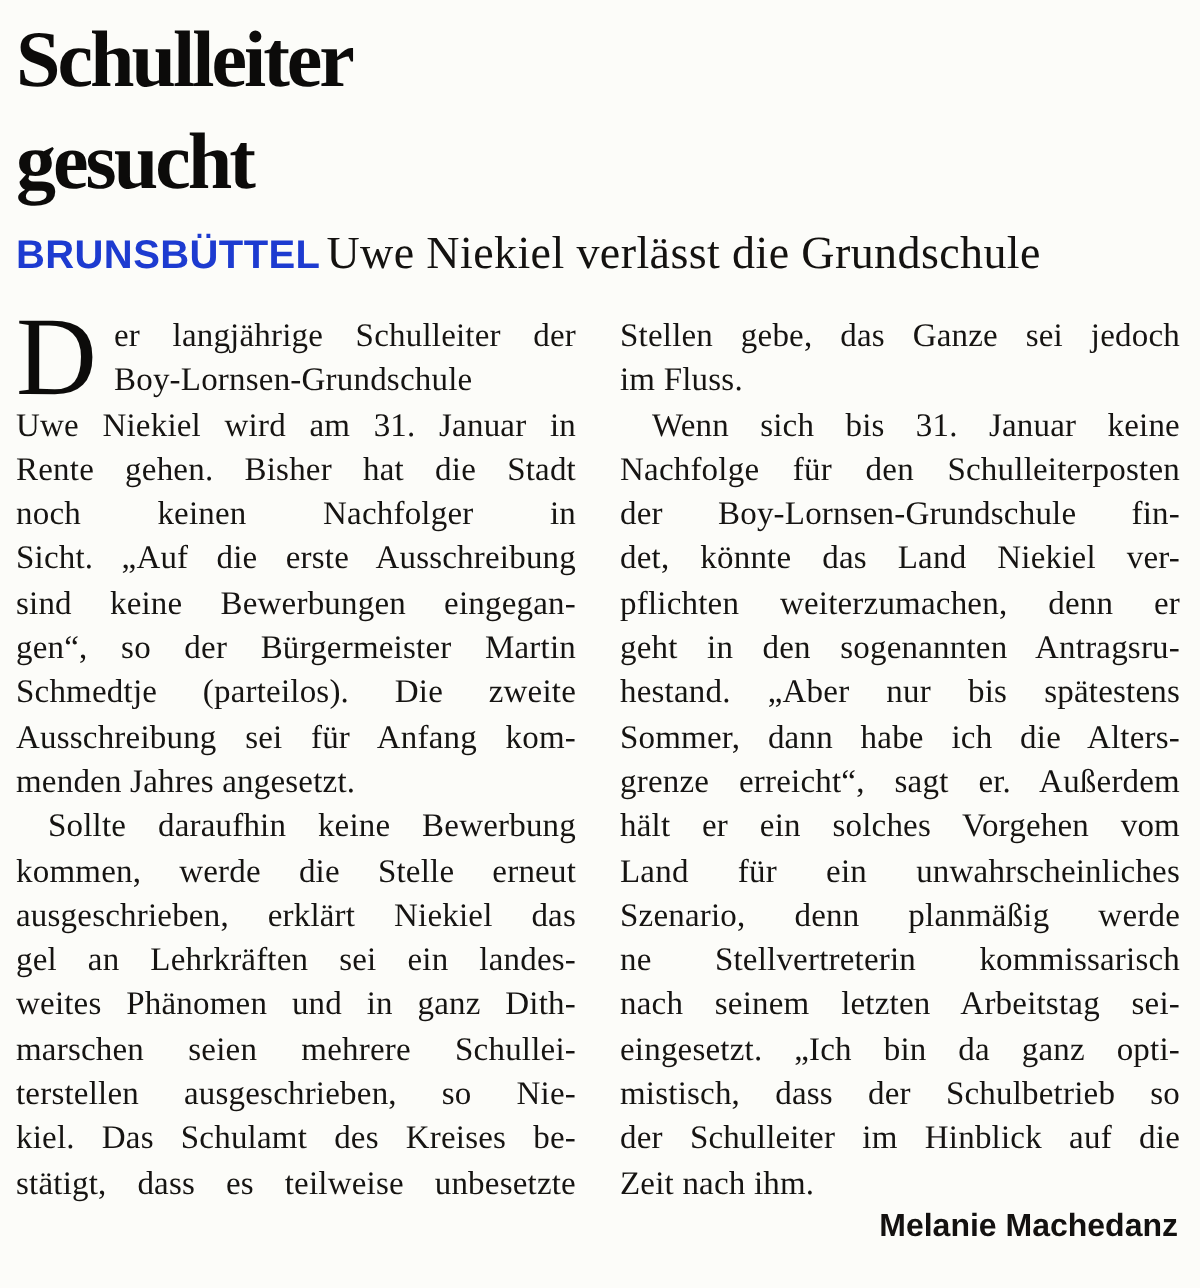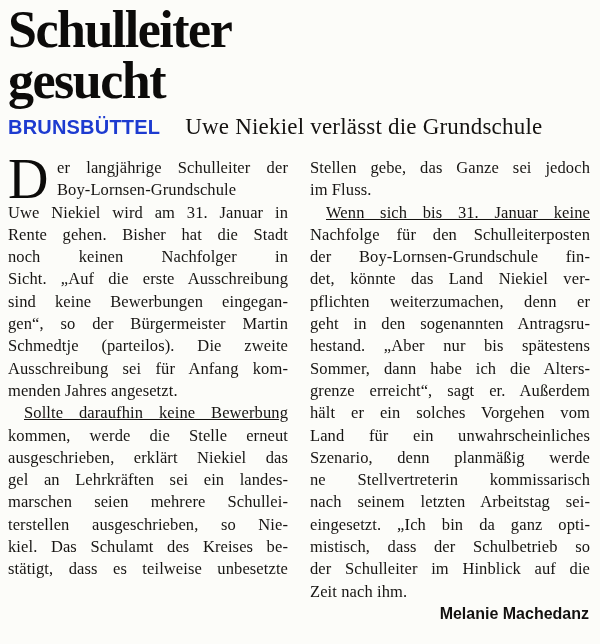--- a/index.html
+++ b/index.html
@@ -14,21 +14,21 @@
   .page {
     position: relative;
     width: 600px; height: 644px;
     padding: 4px 10px 0 8px;
     box-sizing: border-box;
   }
   
   .headline {
     font-family: "Liberation Serif", serif;
     font-weight: 700;
-    font-size: 52px;
+    font-size: 40px;
     line-height: 51px;
     letter-spacing: -1.5px;
     color: #0c0b0a;
     margin: 0;
   }
   
   .deck {
     margin-top: 8px;
     height: 32px;
     white-space: nowrap;
@@ -38,42 +38,42 @@
     font-weight: 700;
     font-size: 20px;
     letter-spacing: 0.2px;
     color: #1d3bd0;
     margin-top: 42px;
   }
   .subhead {
     font-family: "Liberation Serif", serif;
     font-size: 23px;
     color: #141210;
-    margin-left: 25px;
+    margin-left: 3px;
     letter-spacing: 0.2px;
   }
   
   .body {
     display: flex;
     gap: 22px;
     margin-top: 11px;
   }
   .col {
     position: relative;
     width: 280px;
     font-size: 16.5px;
   }
   .line {
     height: 22.3px;
     line-height: 22.3px;
     letter-spacing: 0.1px;
     overflow: hidden;
   }
   .line.j { text-align: justify; text-align-last: justify; }
-  .line.ind { padding-left: 16px; text-decoration: underline; }
+  .line.ind { padding-left: 16px; }
   .line.dc { padding-left: 49px; }
   .dropcap {
     position: absolute;
     left: 0; top: 0;
     font-size: 56px;
     line-height: 44px;
     font-weight: 400;
     color: #0c0b0a;
     font-family: "Liberation Serif", serif;
   }
@@ -114,20 +114,21 @@
           <div class="line j">Sicht. „Auf die erste Ausschreibung</div>
           <div class="line j">sind keine Bewerbungen eingegan-</div>
           <div class="line j">gen“, so der Bürgermeister Martin</div>
           <div class="line j">Schmedtje (parteilos). Die zweite</div>
           <div class="line j">Ausschreibung sei für Anfang kom-</div>
           <div class="line">menden Jahres angesetzt.</div>
           <div class="line j ind">Sollte daraufhin keine Bewerbung</div>
           <div class="line j">kommen, werde die Stelle erneut</div>
           <div class="line j">ausgeschrieben, erklärt Niekiel das</div>
           <div class="line j">gel an Lehrkräften sei ein landes-</div>
+          <div class="line j">weites Phänomen und in ganz Dith-</div>
           <div class="line j">marschen seien mehrere Schullei-</div>
           <div class="line j">terstellen ausgeschrieben, so Nie-</div>
           <div class="line j">kiel. Das Schulamt des Kreises be-</div>
           <div class="line j">stätigt, dass es teilweise unbesetzte</div>
         </div>
     </div>
     <div class="col">
       <div class="lines">
           <div class="line j">Stellen gebe, das Ganze sei jedoch</div>
           <div class="line">im Fluss.</div>

